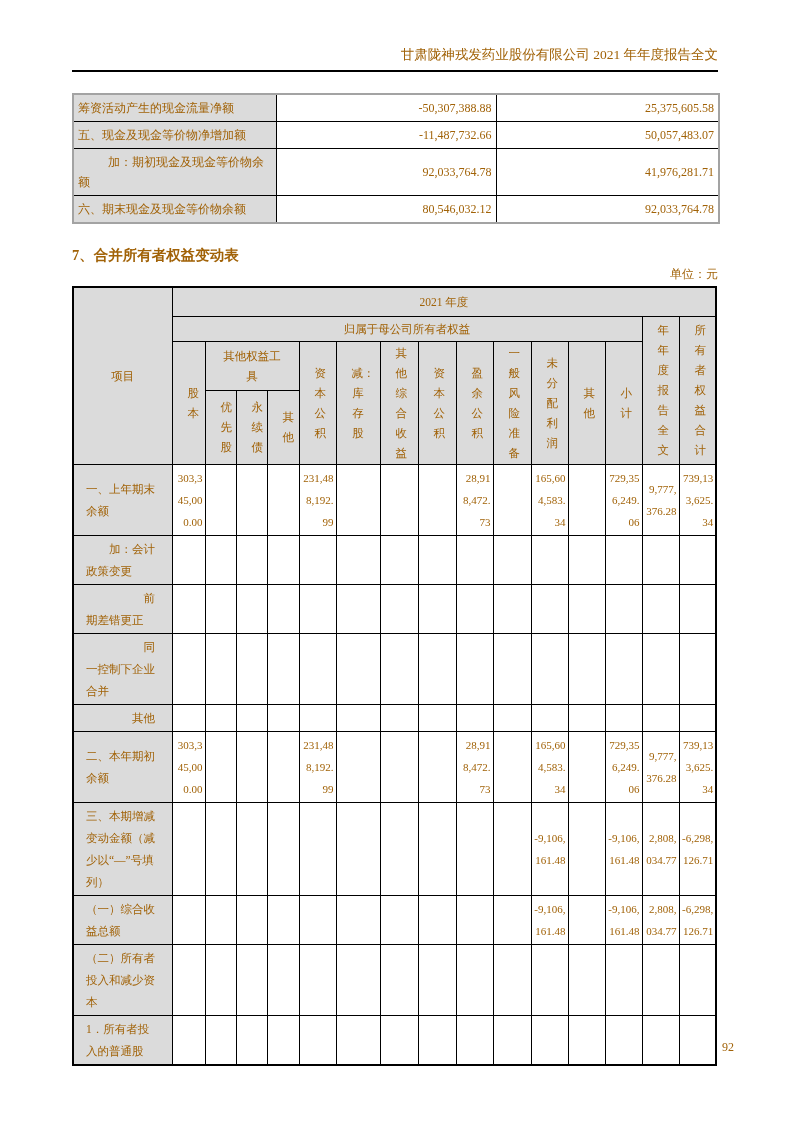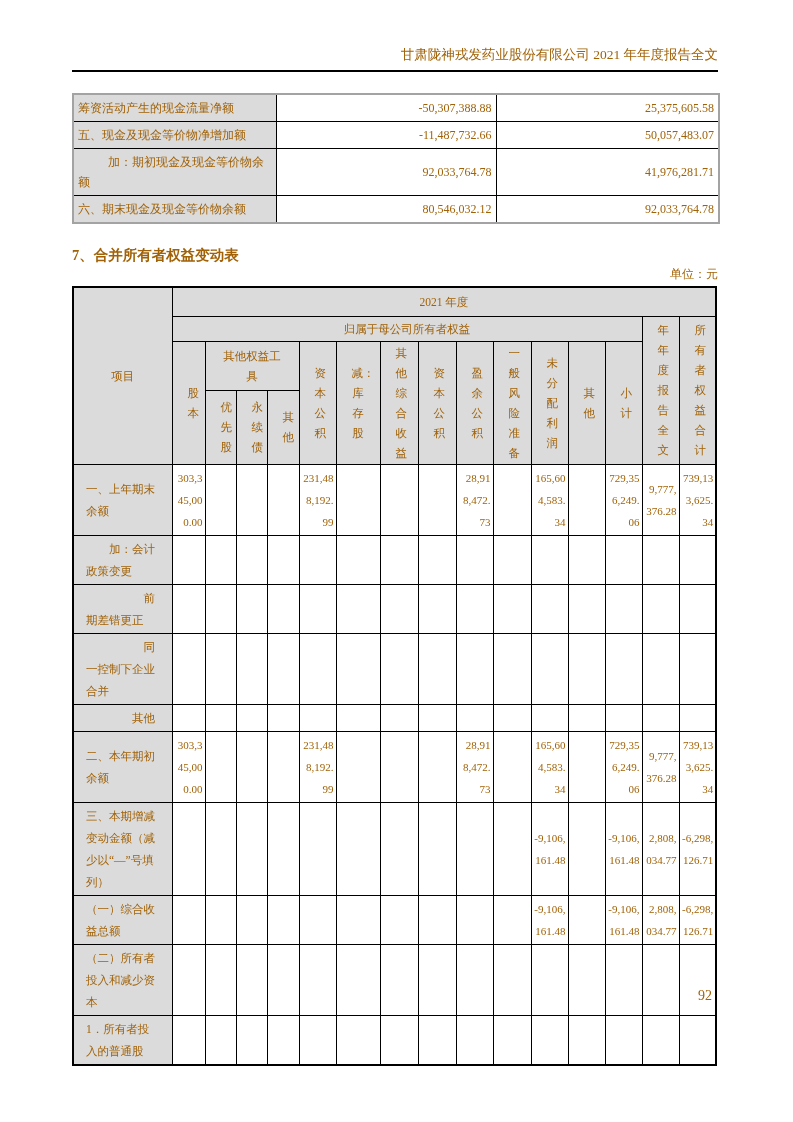--- a/index.html
+++ b/index.html
@@ -49,22 +49,22 @@
   table.equity td.lbl {
     background:#DBDBDB; font-size:11.5px; line-height:22px;
     padding:2px 12px; text-align:left; word-break:break-all;
   }
   table.equity td.num {
     background:#fff; font-size:11px; line-height:22px;
     padding:2px 2px; text-align:right; word-break:break-all;
   }
 
   .page-num {
-    position:absolute; left:698px; top:988px; width:36px;
-    text-align:left; font-size:14px;
+    position:absolute; left:698px; top:1040px; width:36px;
+    text-align:right; font-size:12px;
   }
 </style>
 </head>
 <body>
 
 <div class="page">
   <div class="content">
 
     <div class="doc-header">
       <span>甘肃陇神戎发药业股份有限公司 2021 年年度报告全文</span>

